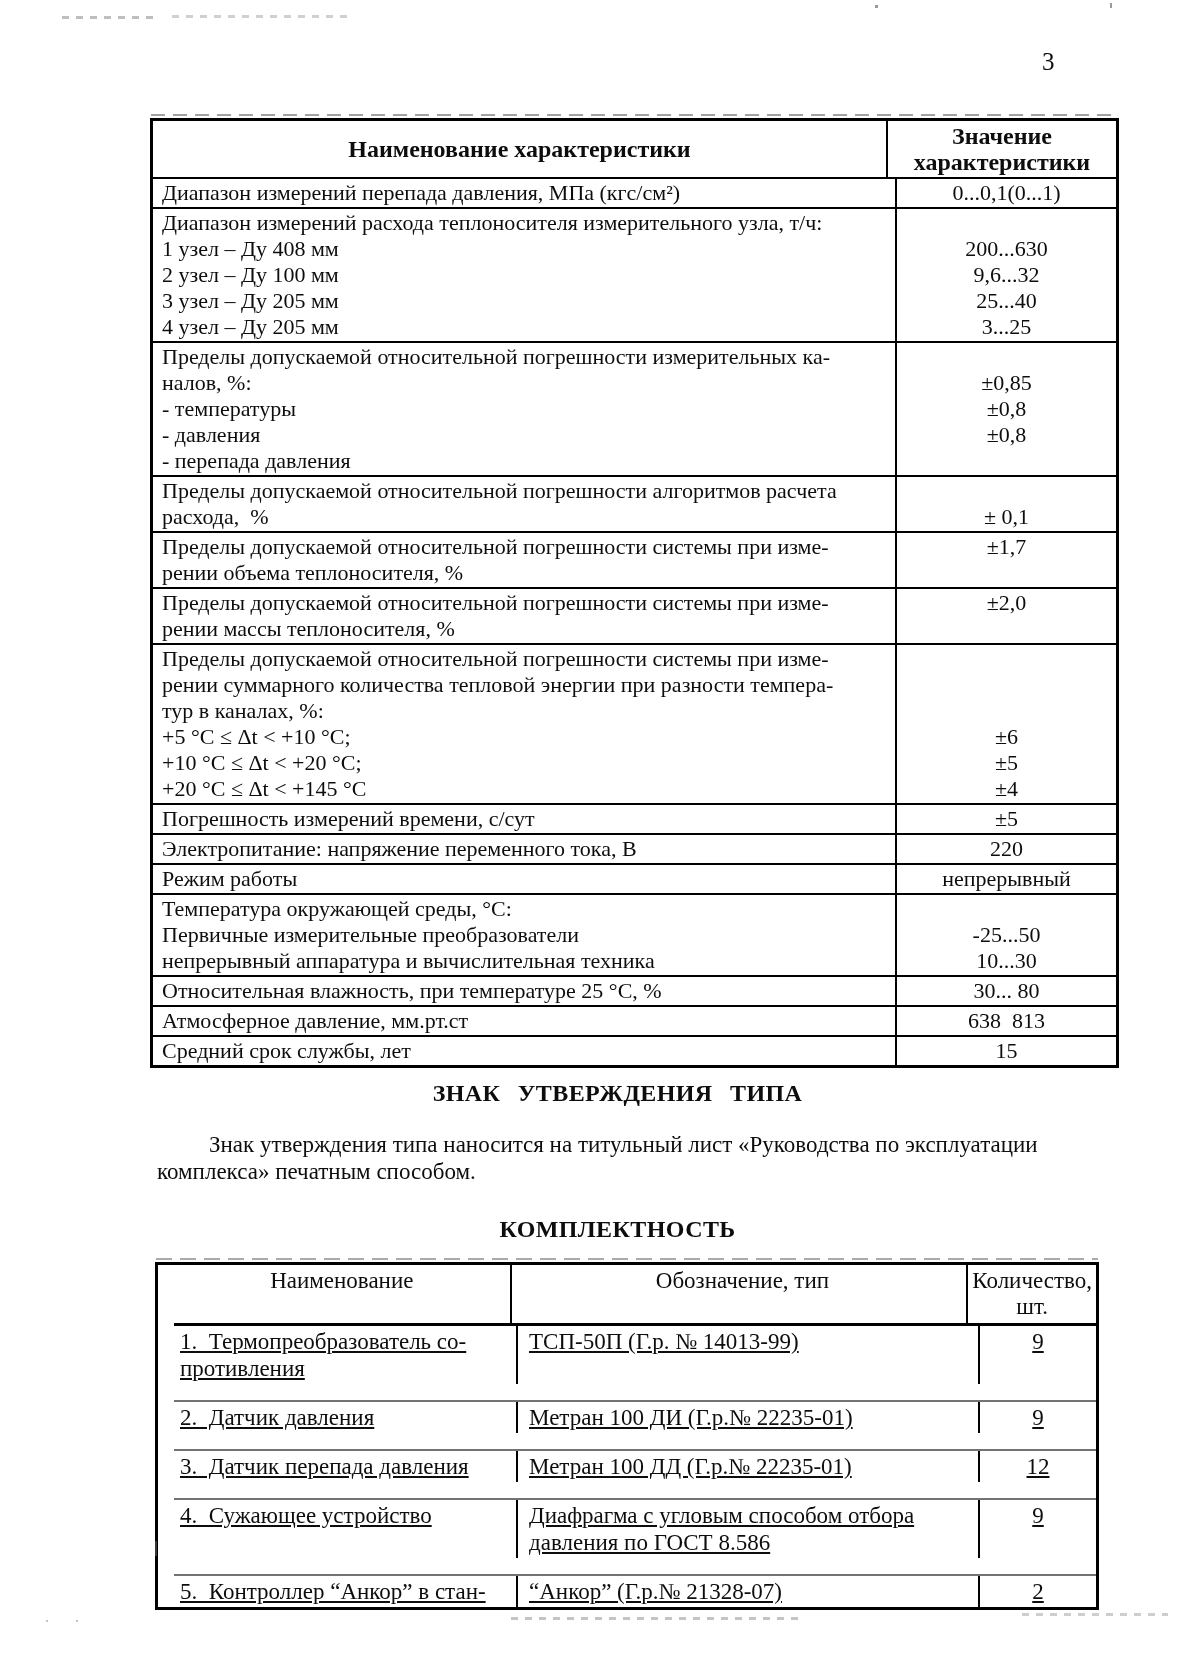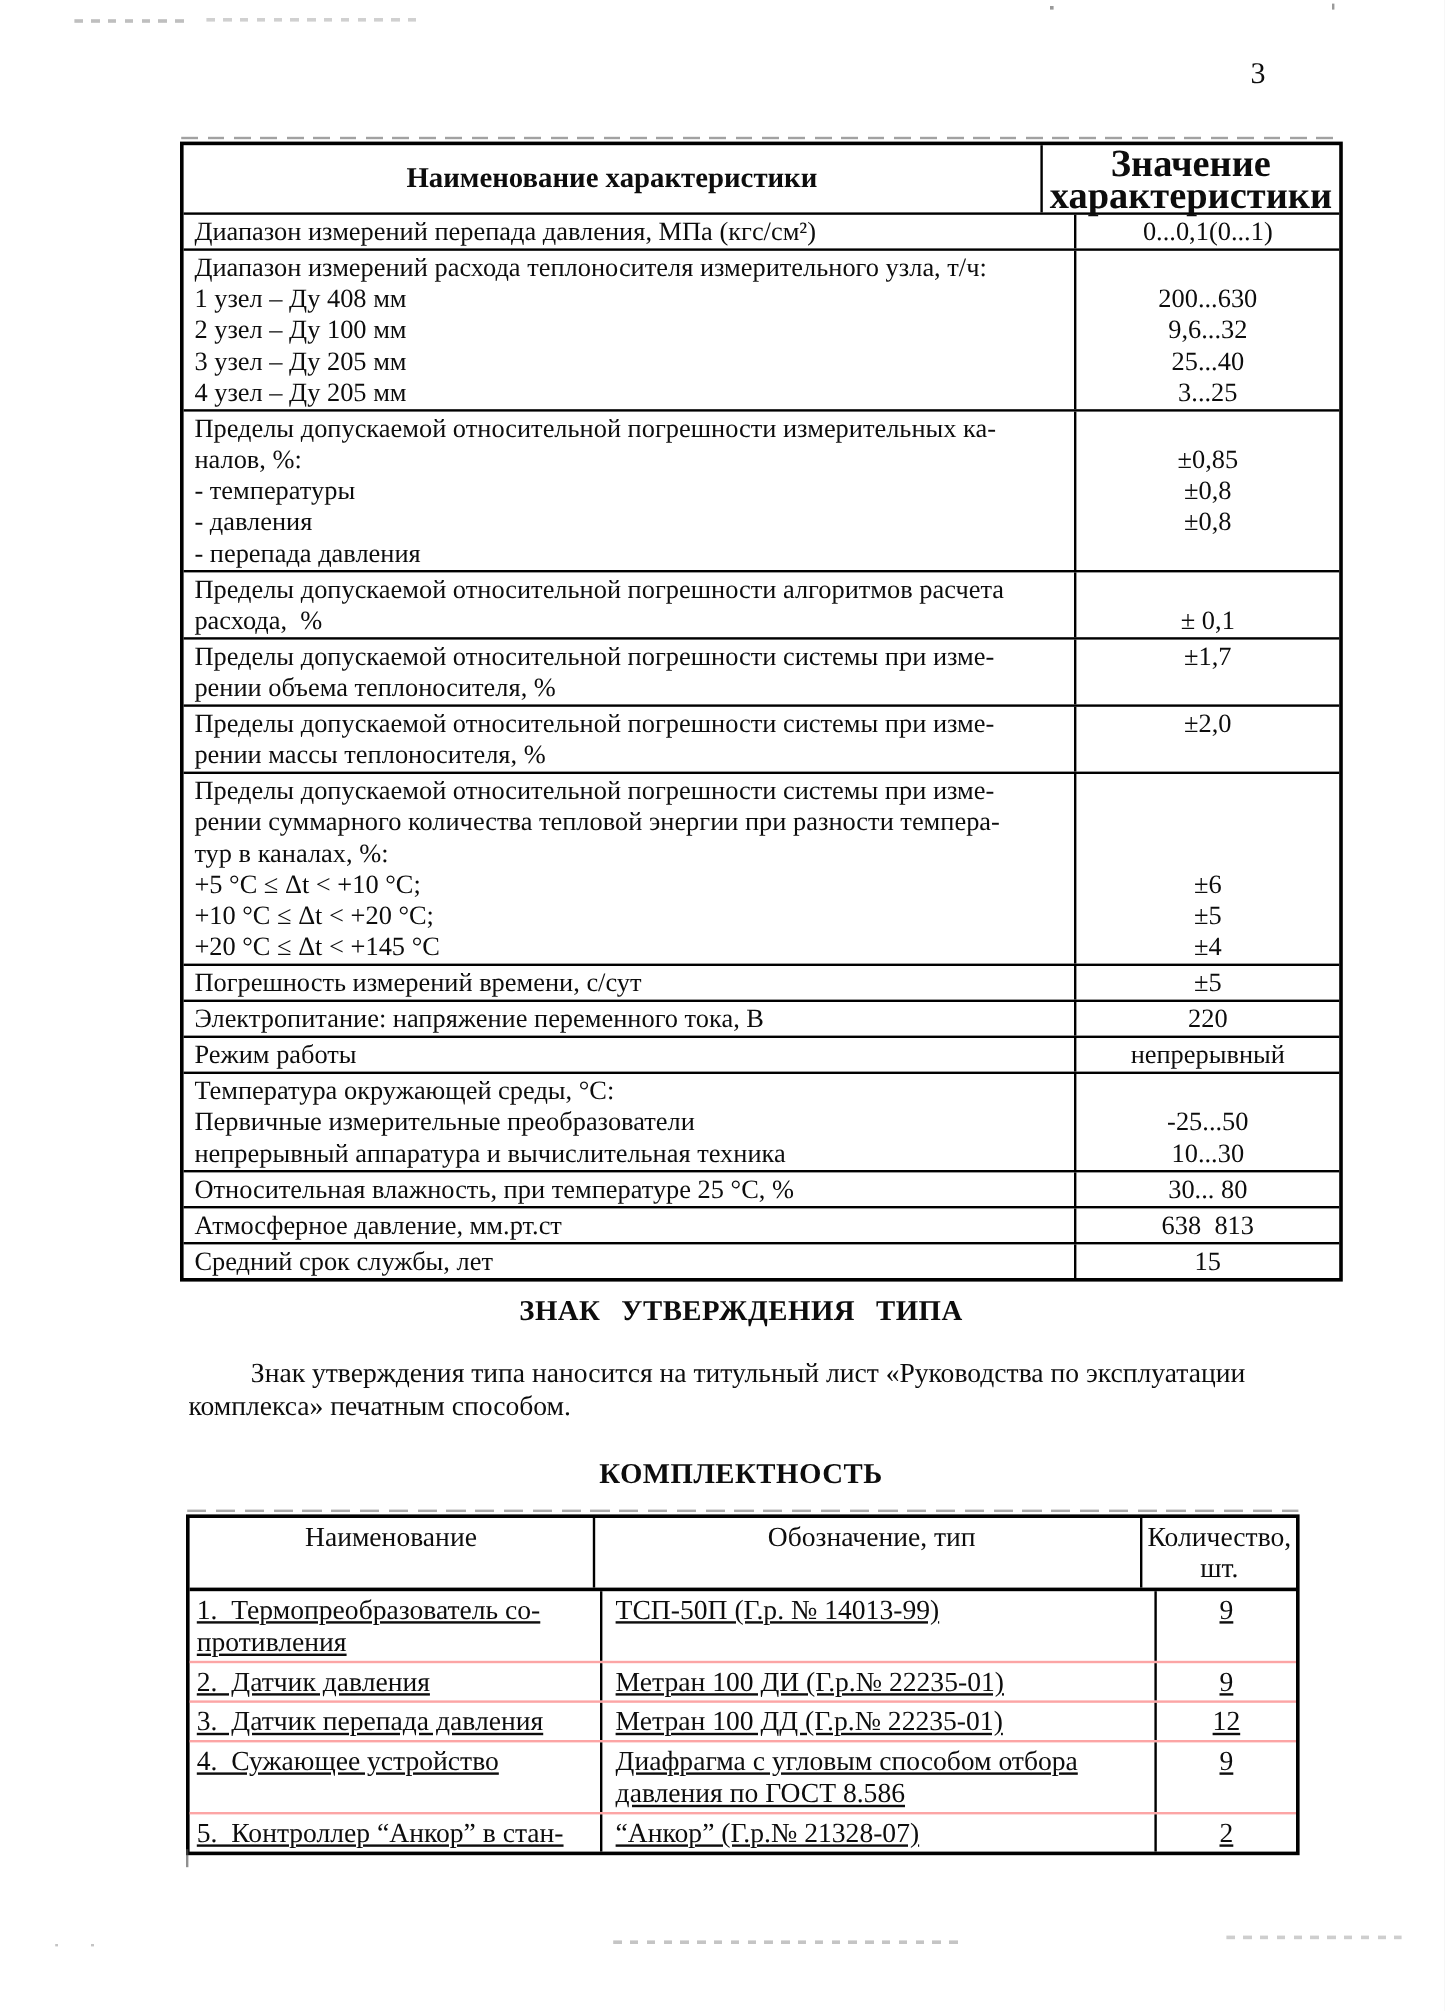--- a/index.html
+++ b/index.html
@@ -8,40 +8,40 @@
   .ln{height:26px;line-height:26px;font-size:22px;white-space:pre-wrap;}
   
   .page-number{position:absolute;left:1042px;top:48px;font-size:25px;}
   
   .t1{position:absolute;left:150px;top:118px;width:963px;border:3px solid #000;background:#fff;}
   .t1::before{content:"";position:absolute;left:-2px;right:-2px;top:-7px;height:2px;opacity:.55;
         background:repeating-linear-gradient(90deg,#555 0 14px,transparent 14px 22px);}
   .t1h{display:flex;border-bottom:2px solid #000;}
   .t1h-l{width:733px;border-right:2px solid #000;display:flex;align-items:center;justify-content:center;
         font-weight:bold;font-size:24px;}
-  .t1h-r{flex:1;text-align:center;font-weight:bold;font-size:32px;line-height:26px;padding:2px 6px;border-radius:19px;}
+  .t1h-r{flex:1;text-align:center;font-weight:bold;font-size:24px;line-height:26px;padding:2px 6px;border-radius:19px;}
   .t1row{display:flex;}
   .t1row + .t1row{border-top:2px solid #000;}
   .t1l{width:733px;border-right:2px solid #000;padding:1px 0 1px 9px;}
   .t1v{flex:1;text-align:center;padding:1px 2px;}
   
   .h-sec{position:absolute;left:150px;width:935px;text-align:center;font-weight:bold;font-size:24px;
         word-spacing:11px;letter-spacing:.4px;}
   #h-type{top:1080px;}
   #h-compl{top:1216px;word-spacing:normal;}
   .para{position:absolute;left:157px;top:1131px;width:940px;font-size:23px;line-height:27px;
         text-indent:52px;white-space:pre-wrap;}
   
-  .t2{position:absolute;left:155px;top:1262px;width:922px;border:3px solid #000;background:#fff;}
+  .t2{position:absolute;left:155px;top:1262px;width:922px;border:3px solid #000;background:#fff;padding-left:16px;}
   .t2::before{content:"";position:absolute;left:-2px;right:-2px;top:-7px;height:2px;opacity:.5;
         background:repeating-linear-gradient(90deg,#555 0 16px,transparent 16px 24px);}
   .t2h{display:flex;border-bottom:3px solid #000;}
   .t2hc{font-size:23px;line-height:26px;text-align:center;padding:3px 4px;white-space:pre-wrap;}
   .t2row{display:flex;}
-  .t2row + .t2row{border-top:2px solid #fca5a5;}
+  .t2row + .t2row{border-top:2px solid #737373;margin-top:16px;}
   .t2c{font-size:23px;line-height:27px;white-space:pre-wrap;padding:2px 6px;text-decoration:underline;}
   .c1{width:330px;border-right:2px solid #000;}
   .c2{width:443px;border-right:2px solid #000;padding-left:11px;}
   .c3{flex:1;text-align:center;}
   
   .art{position:absolute;pointer-events:none;}
   .art-dash{height:3px;opacity:.55;background:repeating-linear-gradient(90deg,#8a8a8a 0 7px,transparent 7px 14px);}
   #artTop1{left:62px;top:16px;width:95px;}
   #artTop2{left:172px;top:15px;width:180px;opacity:.4;}
   #artDot1{left:875px;top:5px;width:3px;height:3px;background:#9a9a9a;}

